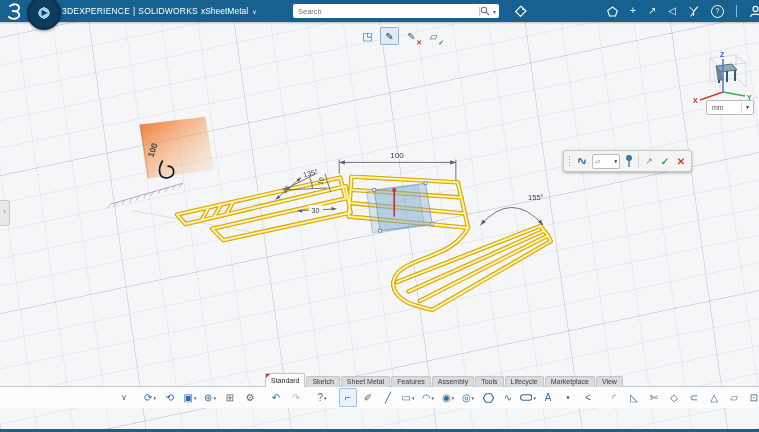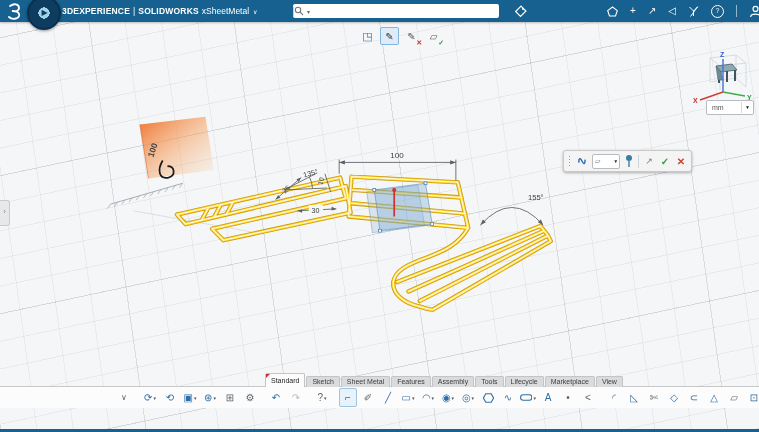--- a/index.html
+++ b/index.html
@@ -9,21 +9,21 @@
   .topbar{position:absolute;top:0;left:0;right:0;height:22px;background:#16618f;z-index:50;
           box-shadow:0 1px 2px rgba(0,0,0,.25)}
   .logo{position:absolute;left:4px;top:2px}
   .compass{position:absolute;left:27px;top:-4px;width:30px;height:30px;border-radius:50%;
            background:radial-gradient(circle at 50% 50%, #9fd4ea 0 26%, #0e3c5f 27% 100%);
            border:2px solid #0a3050;display:flex;align-items:center;justify-content:center;z-index:55;
            box-shadow:0 1px 3px rgba(0,0,0,.4)}
   .c-play{font-size:8px;color:#0e3c5f;line-height:1;margin-left:1px}
   .title{position:absolute;left:62px;top:0;height:22px;display:flex;align-items:center;gap:3px;
          color:#fff;font-size:8.5px;white-space:nowrap}
-  .title .b{font-weight:bold;letter-spacing:.2px}
+  .title .b{font-weight:normal;letter-spacing:.2px}
   .title .caret{font-size:6px;margin-left:1px}
   .search{position:absolute;left:293px;top:4px;width:206px;height:14px;background:#fff;border-radius:2px;
           display:flex;align-items:center;overflow:hidden}
   .search input{flex:1;border:none;outline:none;background:transparent;font-size:7.5px;color:#333;
                 padding:0 5px;font-family:"Liberation Sans",sans-serif}
   .s-div{width:1px;height:9px;background:#ccc}
   .s-caret{font-size:6px;color:#666;margin:0 3px}
   .tagicon{position:absolute;left:514px;top:5px}
   .hicons{position:absolute;right:0;top:0;height:22px;display:flex;align-items:center;gap:12px;
           padding-right:2px;color:#fff}
@@ -103,20 +103,21 @@
     <span class="c-play">▶</span>
   </div>
   <div class="title">
     <span class="b">3DEXPERIENCE</span>
     <span>|</span>
     <span class="b">SOLIDWORKS</span>
     <span>xSheetMetal</span>
     <span class="caret">∨</span>
   </div>
   <div class="search">
+    <input placeholder="Search" style="">
     <span class="s-div"></span>
     <svg width="10" height="10" viewBox="0 0 10 10">
       <circle cx="4" cy="4" r="2.7" fill="none" stroke="#777" stroke-width="1.1"></circle>
       <line x1="6.2" y1="6.2" x2="9" y2="9" stroke="#777" stroke-width="1.1"></line>
     </svg>
     <span class="s-caret">▾</span>
   </div>
   <svg class="tagicon" width="13" height="13" viewBox="0 0 12 12">
     <path d="M6.5,1 L11,5.5 L6,10.5 L1.5,6 Z" fill="none" stroke="#fff" stroke-width="1.1"></path>
     <circle cx="8.3" cy="3.6" r="0.9" fill="#fff"></circle>

